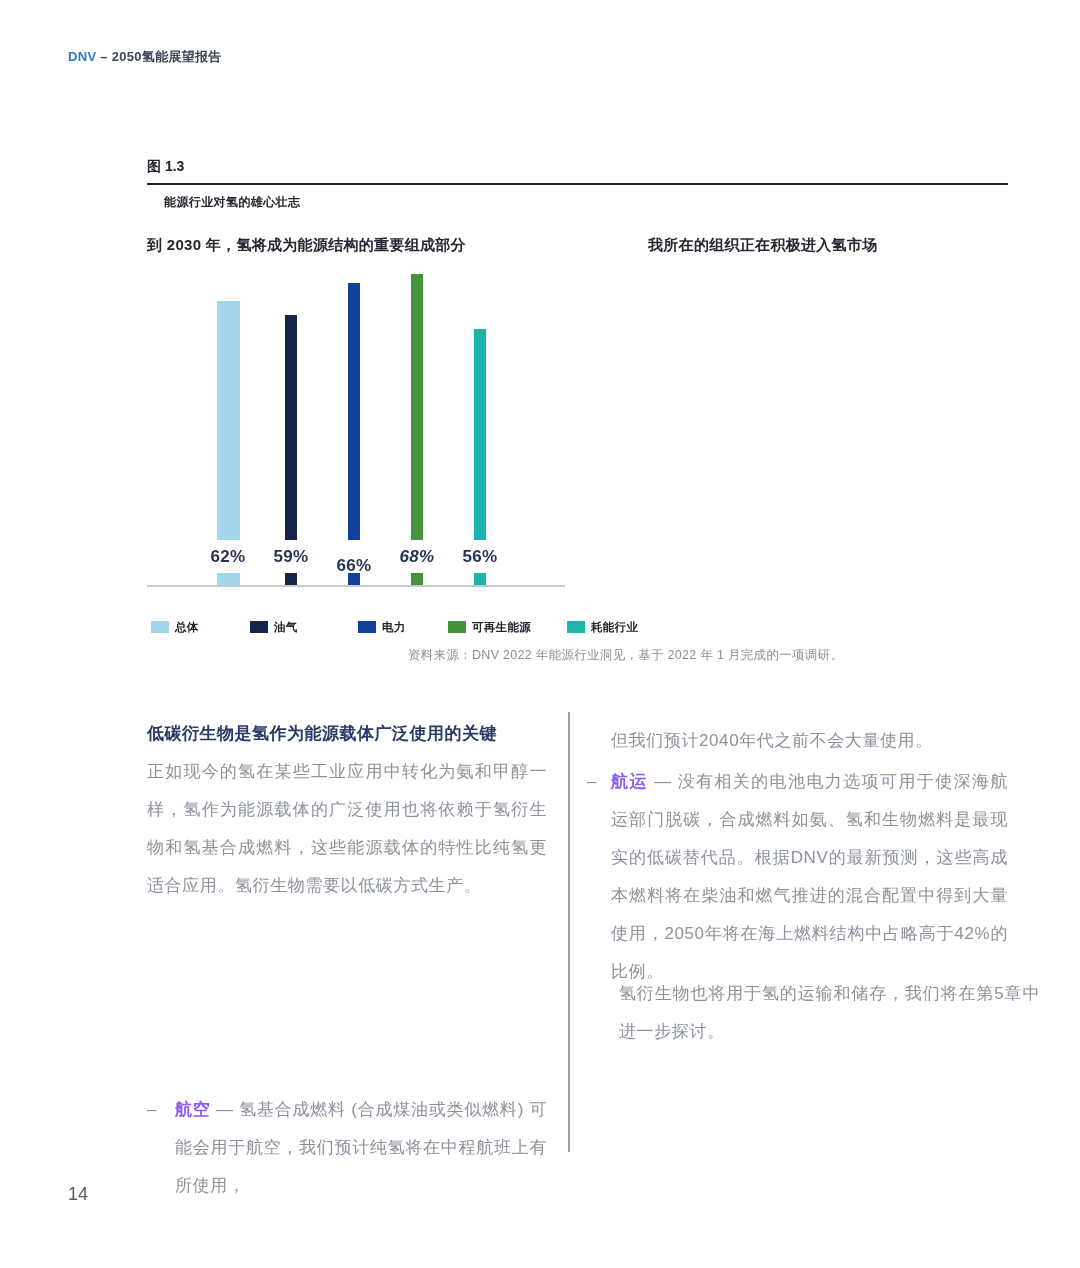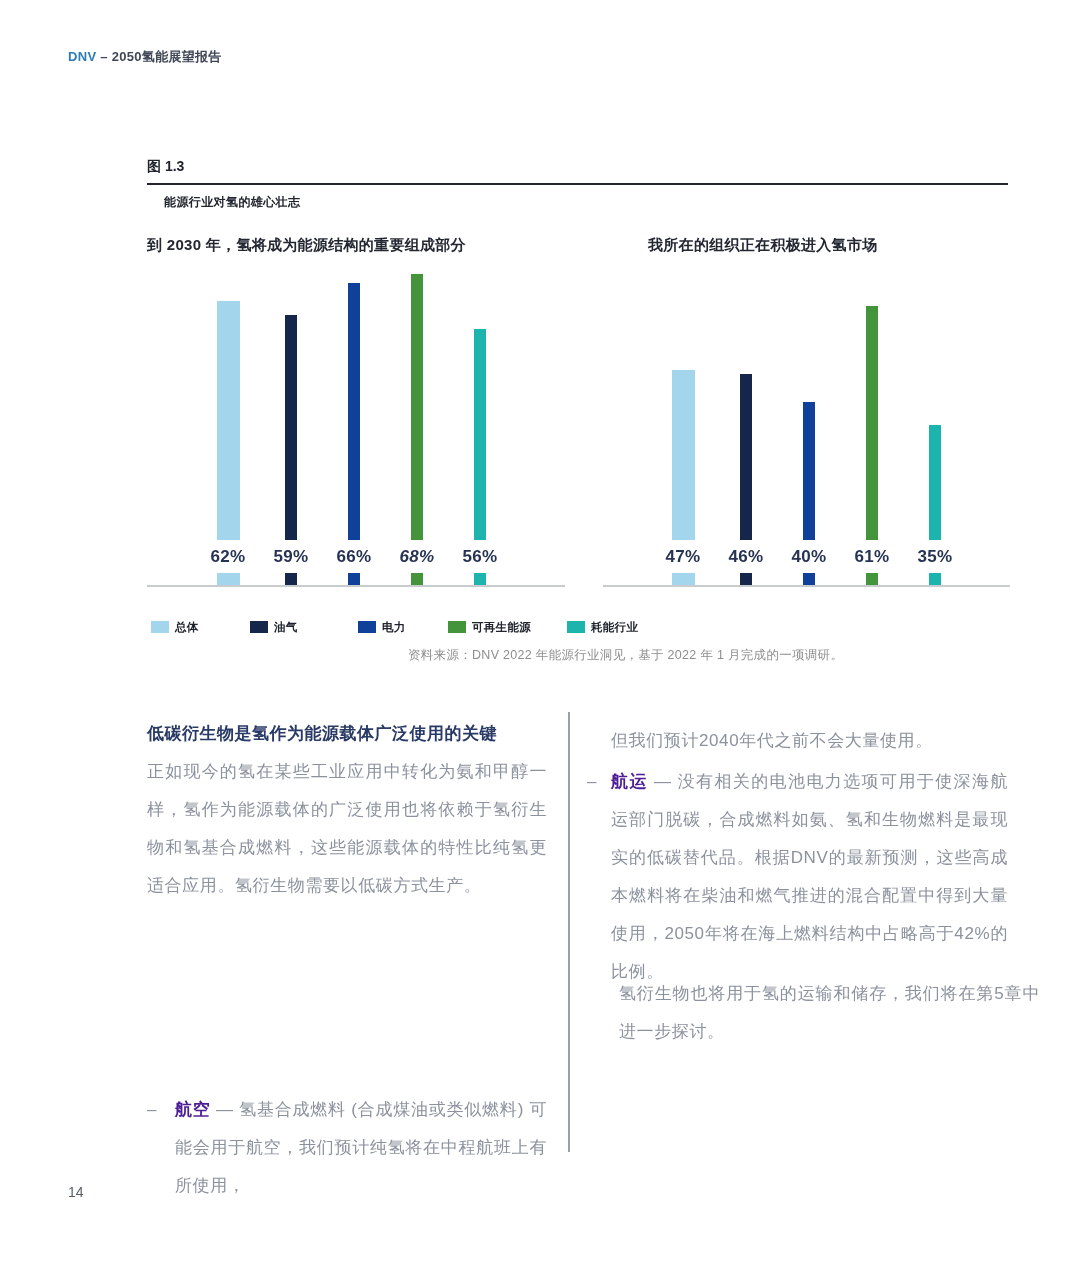--- a/index.html
+++ b/index.html
@@ -56,24 +56,24 @@
   .p-l2{left:147px;top:903px;width:400px;}
   .bullet{position:absolute;}
   .bullet .marker{position:absolute;left:0;top:0;line-height:38px;font-size:17px;color:#8b919d;}
   .bullet .b-content{display:block;}
   .b-l1{left:147px;top:1091px;width:400px;}
   .b-l1 .b-content{margin-left:28px;width:372px;}
   .p-r-cont{left:587px;top:722px;width:421px;padding-left:24px;box-sizing:border-box;}
   .b-r1{left:587px;top:763px;width:421px;}
   .b-r1 .b-content{margin-left:24px;width:397px;}
   .p-r2{left:587px;top:975px;width:421px;margin-left:32px;}
-  .term{color:#4c1d95;font-weight:bold;}
+  .term{color:#8b5cf6;font-weight:bold;}
   .dash-sep{color:#8b919d;}
 
-  .page-number{left:68px;top:1184px;font-size:14px;color:#585e66;}
+  .page-number{left:68px;top:1184px;font-size:18px;color:#585e66;}
 </style>
 </head>
 <body>
 
 <div class="page">
 
   <div class="abs doc-header">
     <span class="brand">DNV</span><span class="rest"> – 2050氢能展望报告</span>
   </div>
 
@@ -86,46 +86,28 @@
 
   <div class="abs chart chart-left" id="chart-0">
     <div class="baseline"></div>
   <div class="bar" style="left: 69.5px; top: 41px; width: 23px; height: 239px; background: rgb(163, 214, 236);"></div>
       <div class="bar-label" style="left: 45px;">62%</div>
       <div class="bar-stub" style="left: 69.5px; top: 313px; width: 23px; height: 12px; background: rgb(163, 214, 236);"></div>
       <div class="bar" style="left: 138px; top: 55px; width: 12px; height: 225px; background: rgb(22, 37, 74);"></div>
       <div class="bar-label" style="left: 108px;">59%</div>
       <div class="bar-stub" style="left: 138px; top: 313px; width: 12px; height: 12px; background: rgb(22, 37, 74);"></div>
       <div class="bar" style="left: 201px; top: 23px; width: 12px; height: 257px; background: rgb(15, 65, 155);"></div>
-      <div class="bar-label" style="left: 171px;">66%</div>
+      <div class="bar-label" style="left: 171px; margin-top: 9px;">66%</div>
       <div class="bar-stub" style="left: 201px; top: 313px; width: 12px; height: 12px; background: rgb(15, 65, 155);"></div>
       <div class="bar" style="left: 264px; top: 14px; width: 12px; height: 266px; background: rgb(67, 148, 58);"></div>
       <div class="bar-label" style="left: 234px; font-style: italic;">68%</div>
       <div class="bar-stub" style="left: 264px; top: 313px; width: 12px; height: 12px; background: rgb(67, 148, 58);"></div>
       <div class="bar" style="left: 327px; top: 69px; width: 12px; height: 211px; background: rgb(28, 180, 172);"></div>
       <div class="bar-label" style="left: 297px;">56%</div>
       <div class="bar-stub" style="left: 327px; top: 313px; width: 12px; height: 12px; background: rgb(28, 180, 172);"></div>
-    </div>
-  <div class="abs chart chart-right" id="chart-1">
-    <div class="baseline"></div>
-  <div class="bar" style="left: 68.5px; top: 110px; width: 23px; height: 170px; background: rgb(163, 214, 236);"></div>
-      <div class="bar-label" style="left: 44px;">47%</div>
-      <div class="bar-stub" style="left: 68.5px; top: 313px; width: 23px; height: 12px; background: rgb(163, 214, 236);"></div>
-      <div class="bar" style="left: 137px; top: 114px; width: 12px; height: 166px; background: rgb(22, 37, 74);"></div>
-      <div class="bar-label" style="left: 107px;">46%</div>
-      <div class="bar-stub" style="left: 137px; top: 313px; width: 12px; height: 12px; background: rgb(22, 37, 74);"></div>
-      <div class="bar" style="left: 200px; top: 142px; width: 12px; height: 138px; background: rgb(15, 65, 155);"></div>
-      <div class="bar-label" style="left: 170px;">40%</div>
-      <div class="bar-stub" style="left: 200px; top: 313px; width: 12px; height: 12px; background: rgb(15, 65, 155);"></div>
-      <div class="bar" style="left: 263px; top: 46px; width: 12px; height: 234px; background: rgb(67, 148, 58);"></div>
-      <div class="bar-label" style="left: 233px;">61%</div>
-      <div class="bar-stub" style="left: 263px; top: 313px; width: 12px; height: 12px; background: rgb(67, 148, 58);"></div>
-      <div class="bar" style="left: 326px; top: 165px; width: 12px; height: 115px; background: rgb(28, 180, 172);"></div>
-      <div class="bar-label" style="left: 296px;">35%</div>
-      <div class="bar-stub" style="left: 326px; top: 313px; width: 12px; height: 12px; background: rgb(28, 180, 172);"></div>
     </div>
 
   <div class="abs legend" id="legend">
       <div class="legend-item" style="left: 151px;">
         <span class="legend-swatch" style="background: rgb(163, 214, 236);"></span>
         <span class="legend-label">总体</span>
       </div>
       <div class="legend-item" style="left: 250px;">
         <span class="legend-swatch" style="background: rgb(22, 37, 74);"></span>
         <span class="legend-label">油气</span>

